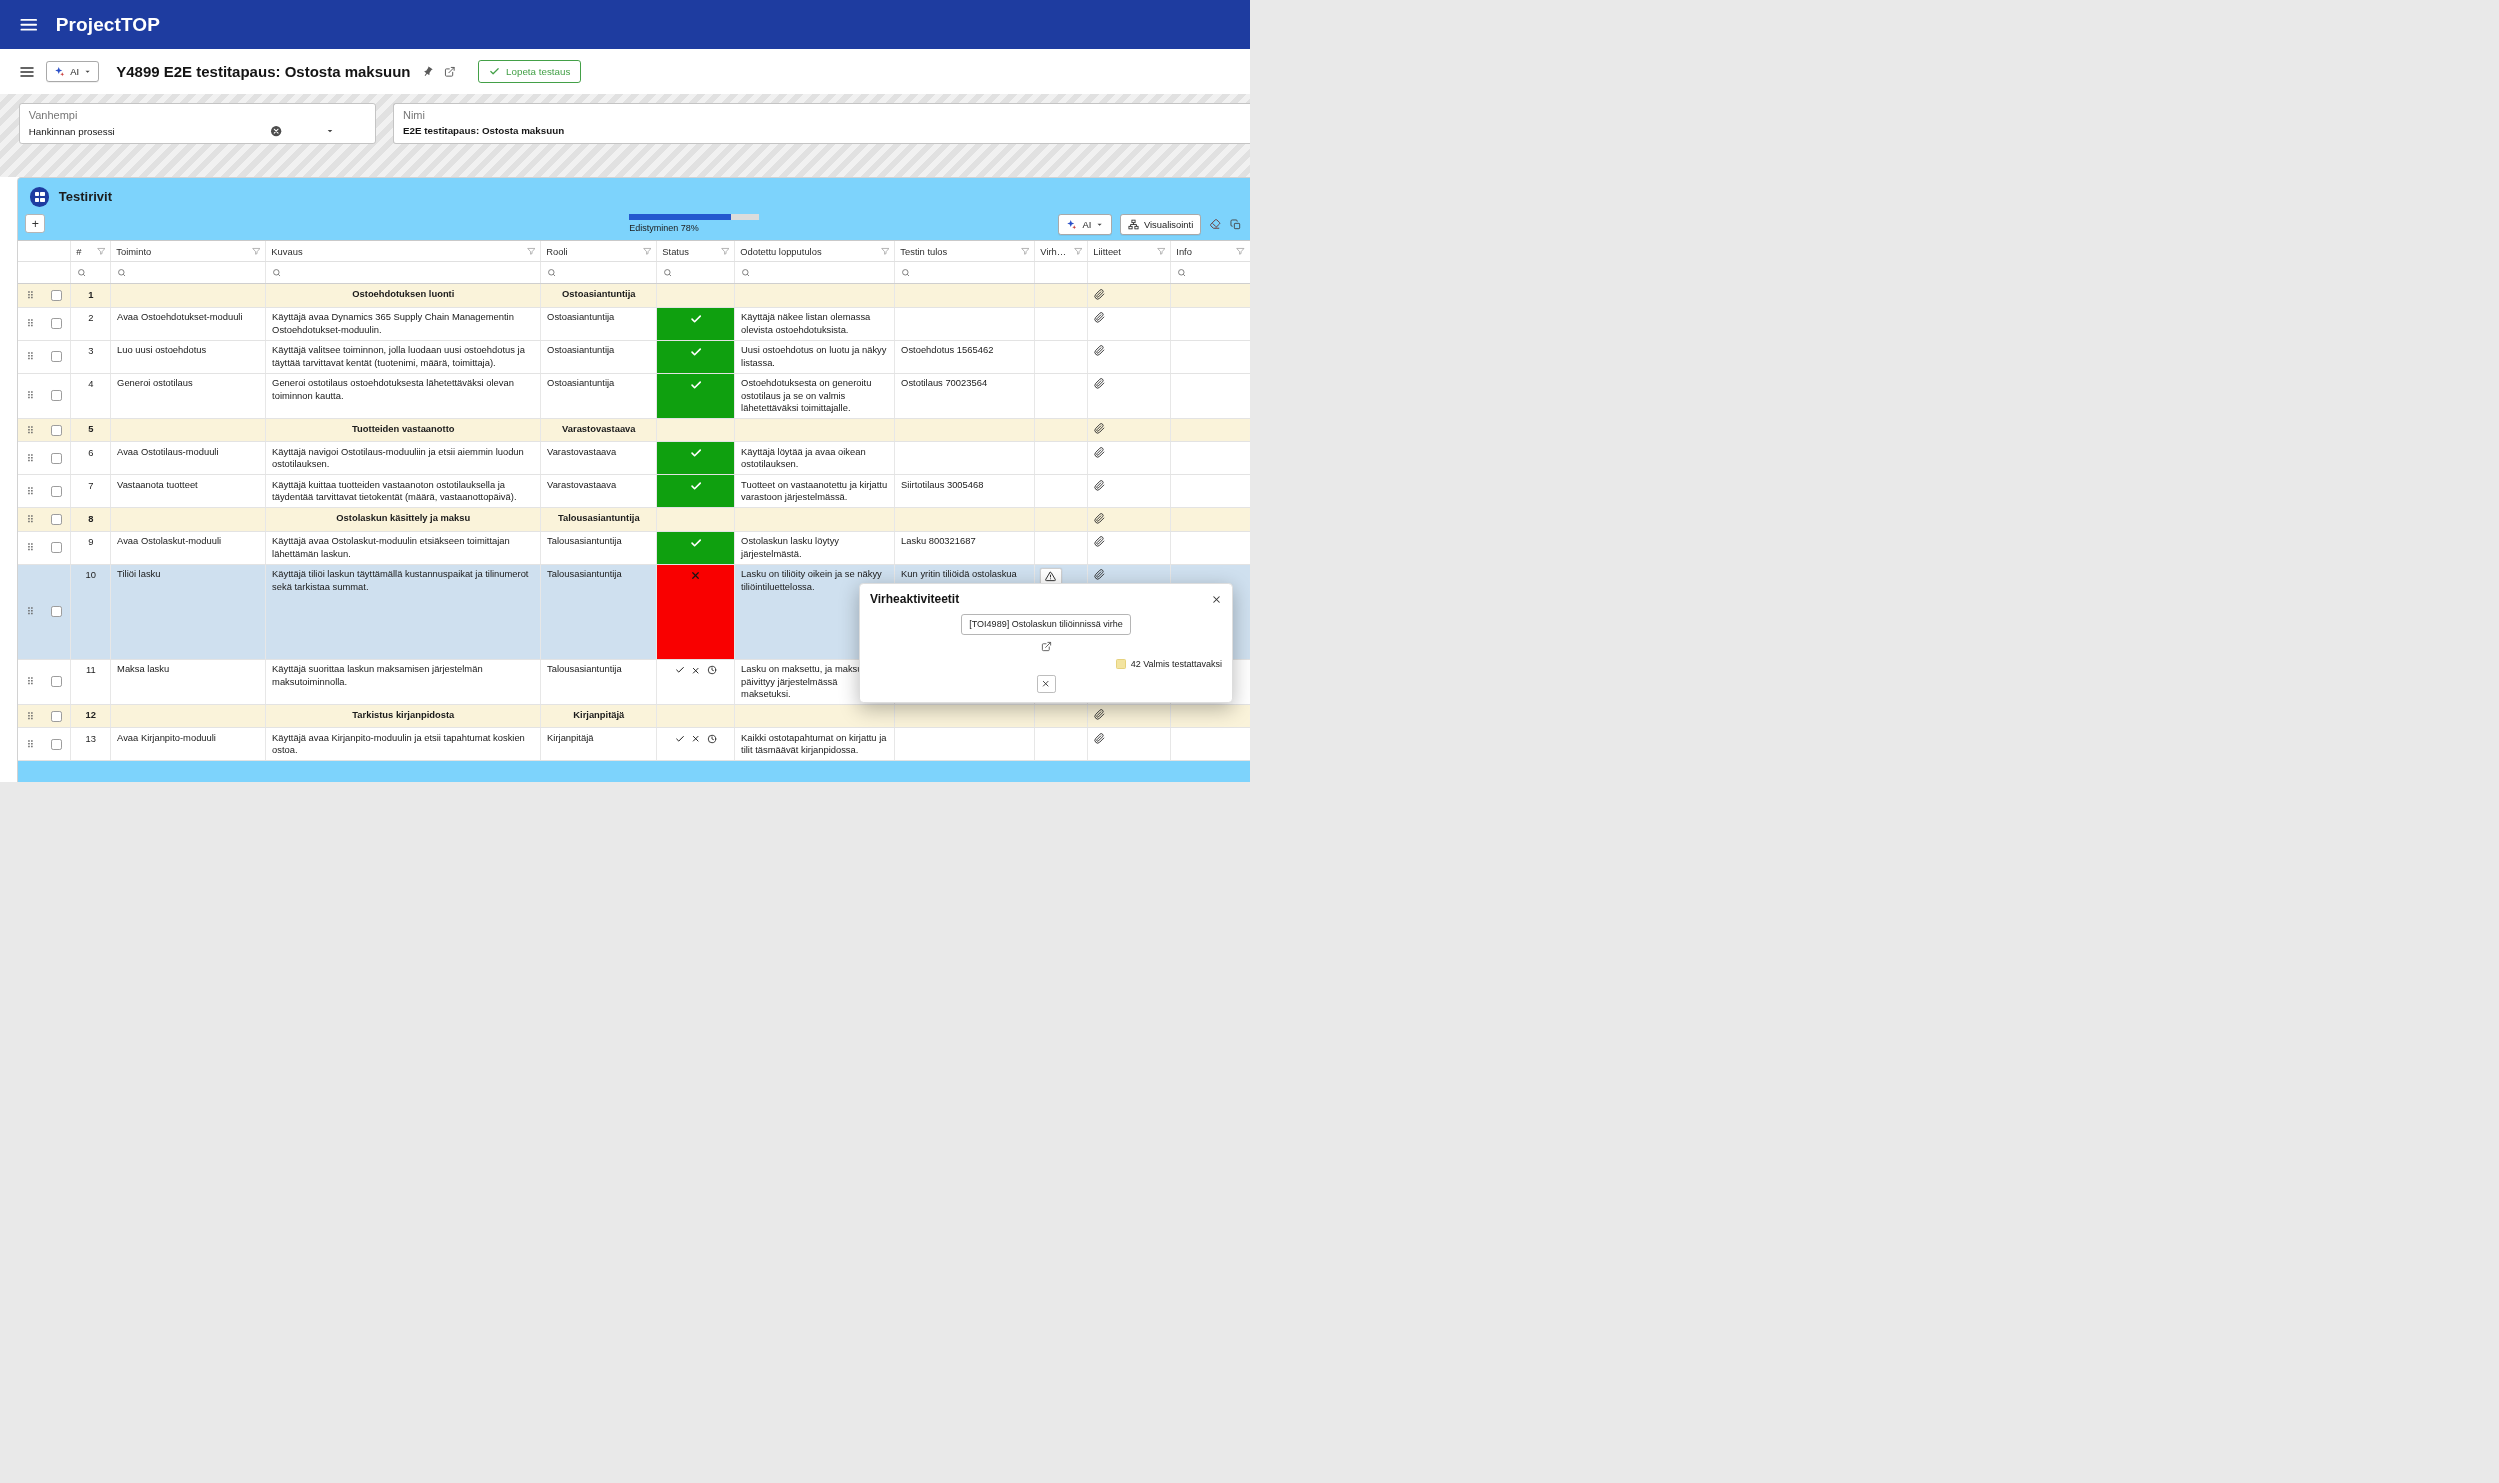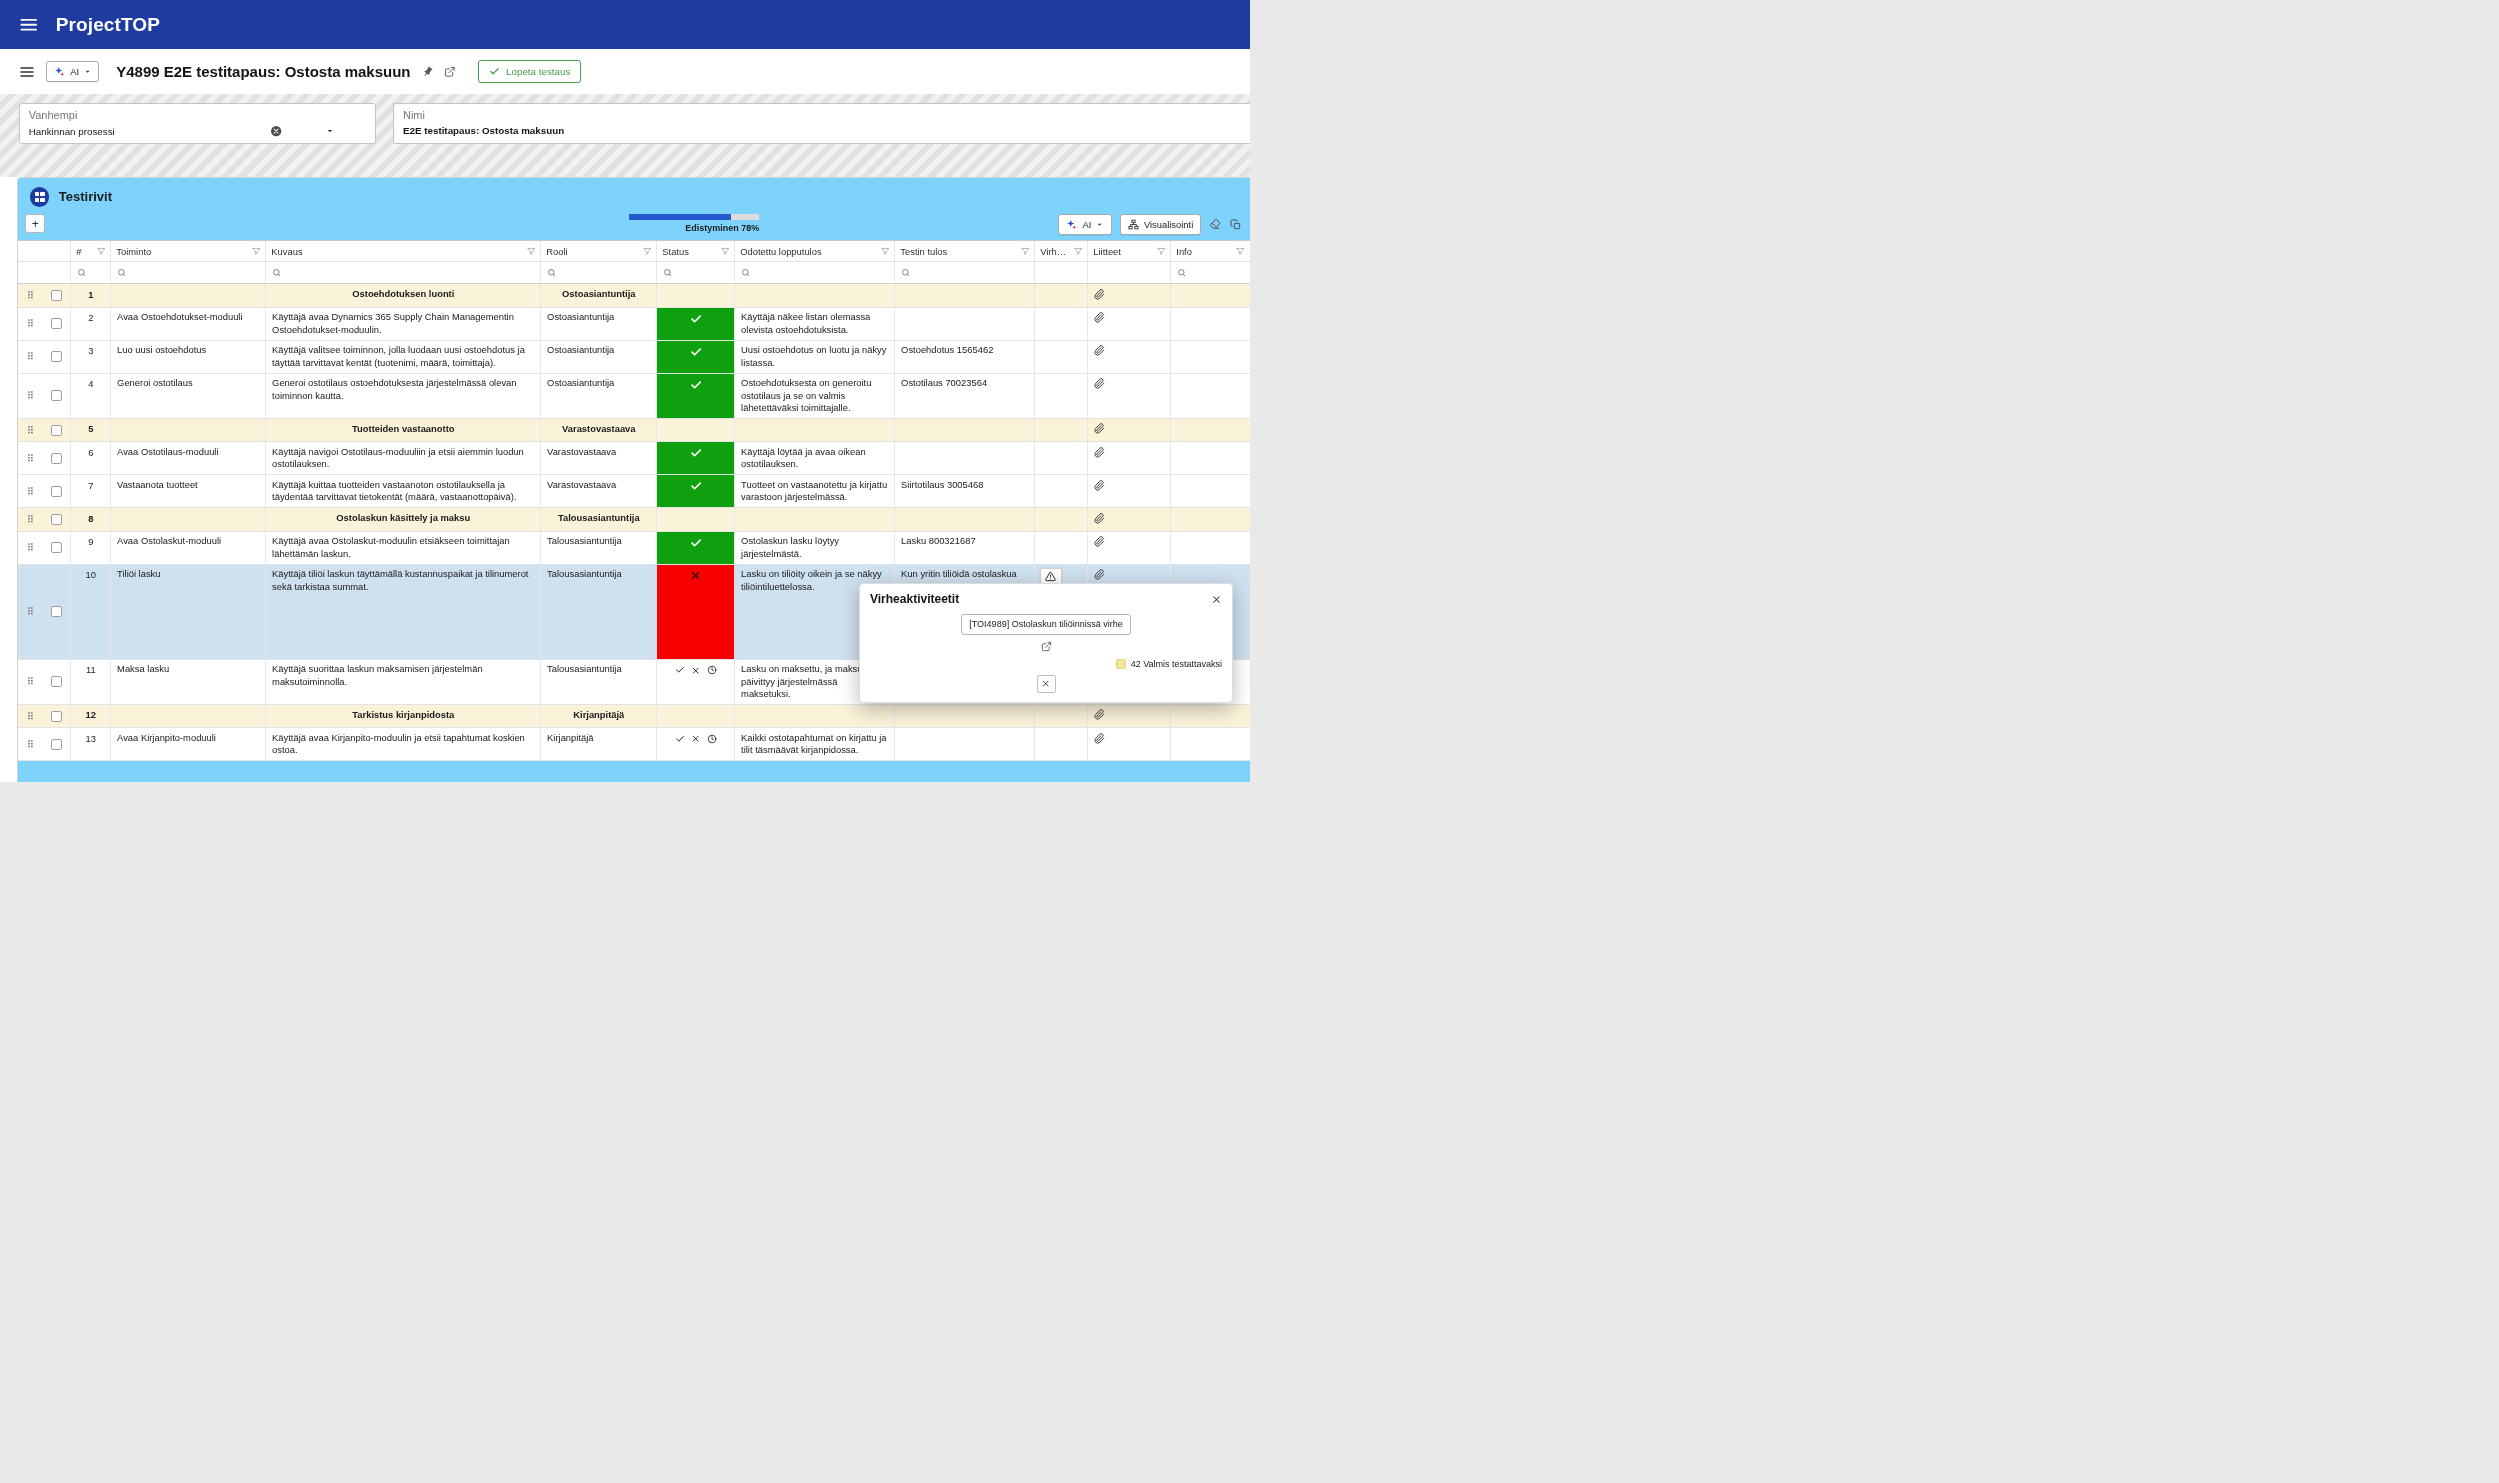--- a/index.html
+++ b/index.html
@@ -39,21 +39,21 @@
 
   
   .panel{position:absolute;left:17.3px;right:0;top:177px;bottom:0;background:#7dd3fc;border:0.7px solid #d2d2d2;border-bottom:none;border-right:none;border-radius:4.3px 0 0 0;overflow:hidden;}
   .panel-header{height:32px;display:flex;align-items:center;gap:9.4px;padding:5.8px 0 0 11.6px;}
   .grid-icon{width:19.5px;height:19.5px;border-radius:50%;background:var(--header-blue);display:grid;grid-template-columns:4.3px 4.3px;grid-template-rows:4.3px 4.3px;gap:1.4px;place-content:center;flex:none;}
   .grid-icon i{background:#fff;border-radius:0.7px;}
   .panel-title{font-size:13px;font-weight:bold;color:#1c1c1c;}
 
   .table-toolbar{height:30px;position:relative;}
   .add-btn{position:absolute;left:7.2px;top:4.3px;width:19.5px;height:19px;border:0.7px solid #b5b5b5;border-radius:2.9px;background:#fff;font-size:12.3px;color:#333;cursor:pointer;font-family:inherit;line-height:1;}
-  .progress-wrap{position:absolute;left:611px;top:3.6px;width:130px;text-align:right;font-weight:bold;}
+  .progress-wrap{position:absolute;left:611px;top:3.6px;width:130px;text-align:left;}
   .progress-track{height:6.5px;background:#dcdcdc;width:130px;overflow:hidden;}
   .progress-fill{height:100%;background:var(--progress-blue);width:0;}
   .progress-label{font-size:9px;color:#1c1c1c;display:inline-block;margin-top:1.4px;white-space:nowrap;}
   .toolbar-right{position:absolute;right:8.7px;top:3.6px;display:flex;align-items:center;gap:8px;}
   .toolbar-right .icon-btn{color:#444;}
 
   
   .thead,.search-row,.trow{display:grid;grid-template-columns:var(--cols);}
   .thead{border-top:0.7px solid #c9c9c9;border-bottom:0.7px solid #e0e0e0;height:22px;background:#fff;}
   .hcell{display:flex;align-items:center;gap:2.9px;padding:0 5px;font-size:9.4px;color:#2e2e2e;border-right:0.7px solid #e7e7e7;overflow:hidden;white-space:nowrap;cursor:pointer;}
@@ -497,21 +497,21 @@
   </div>
         <div class="trow step">
     <div class="cell c-drag">
             <span class="drag-dots">⠿</span>
           </div>
     <div class="cell c-check">
             <span class="checkbox"></span>
           </div>
     <div class="cell c-num">4</div>
     <div class="cell c-toiminto">Generoi ostotilaus</div>
-    <div class="cell c-kuvaus">Generoi ostotilaus ostoehdotuksesta järjestelmässä olevan toiminnon kautta.</div>
+    <div class="cell c-kuvaus">Generoi ostotilaus ostoehdotuksesta lähetettäväksi olevan toiminnon kautta.</div>
     <div class="cell c-rooli">Ostoasiantuntija</div>
     <div class="cell c-status status-done">
       <span class="st-done">
         <svg width="12.3" height="12.3" viewBox="0 0 24 24" fill="none" stroke="currentColor" stroke-width="3.2" stroke-linecap="round" stroke-linejoin="round">
                 <polyline points="20 6 9 17 4 12"></polyline>
               </svg>
       </span>
 
     </div>
     <div class="cell c-odotettu">Ostoehdotuksesta on generoitu ostotilaus ja se on valmis lähetettäväksi toimittajalle.</div>

